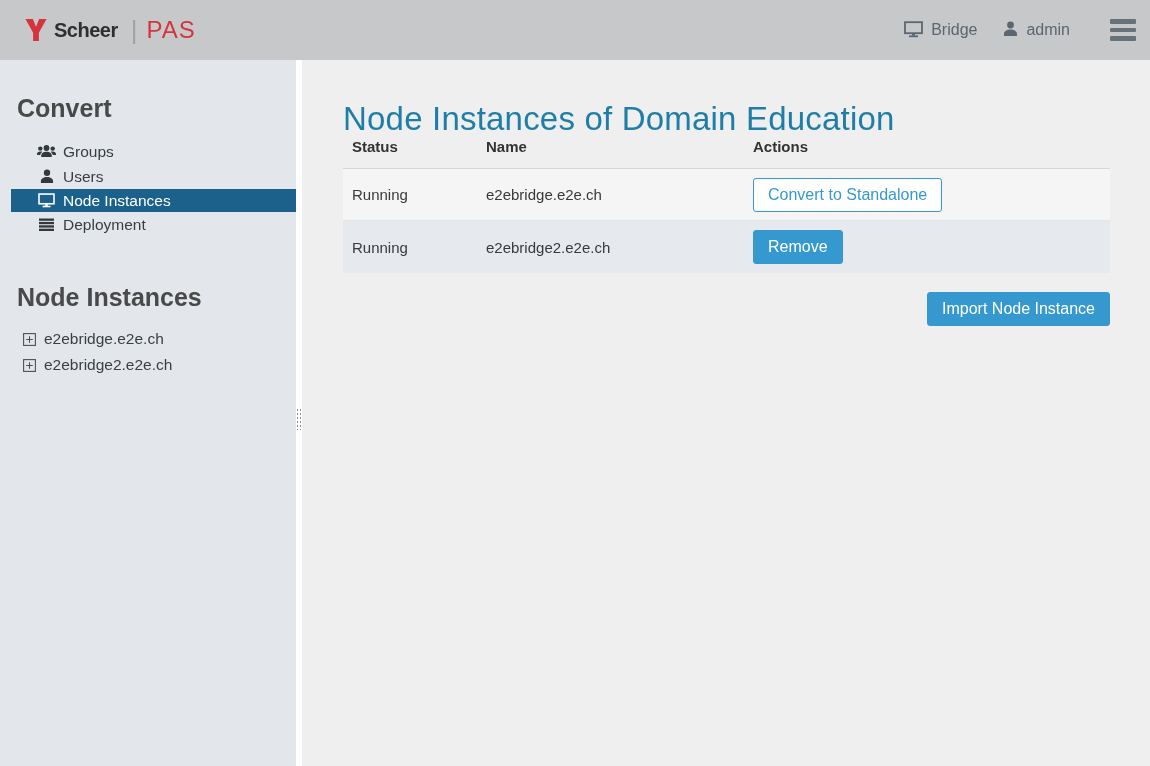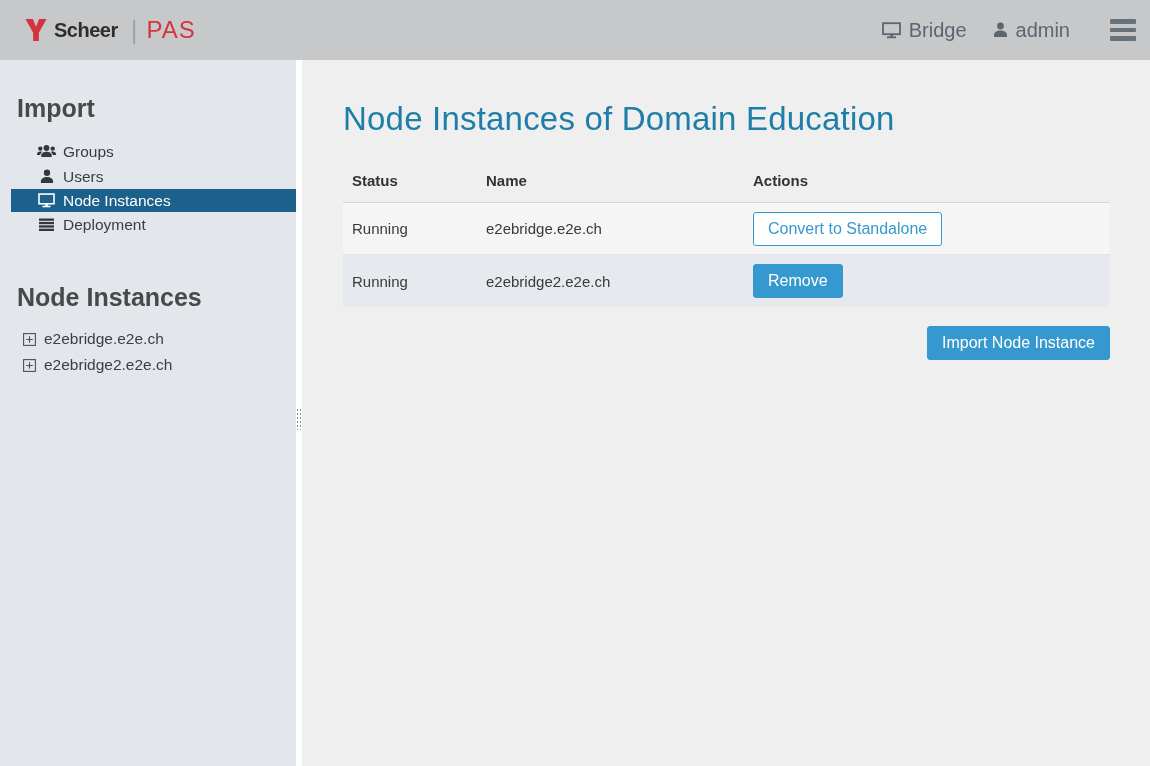--- a/index.html
+++ b/index.html
@@ -19,21 +19,21 @@
     justify-content: space-between;
     padding: 0 14px 0 24px;
   }
   .logo { display: flex; align-items: center; gap: 6px; }
   .logo-mark { width: 24px; height: 26px; display: block; }
   .logo-brand { font-size: 20px; font-weight: bold; color: #2e2e2e; letter-spacing: -0.5px; }
   .logo-sep { font-size: 26px; font-weight: 300; color: #9fa3a6; margin: 0 3px 0 7px; }
   .logo-product { font-size: 24px; font-weight: 300; color: #d5343f; letter-spacing: 1px; }
 
   .header-right { display: flex; align-items: center; gap: 26px; }
-  .header-group { display: flex; align-items: center; gap: 8px; color: #5b6670; font-size: 20px; cursor: pointer; }
+  .header-group { display: flex; align-items: flex-start; gap: 8px; color: #5b6670; font-size: 16px; cursor: pointer; }
   .header-group svg { display: block; }
   .hamburger { display: flex; flex-direction: column; gap: 4px; cursor: pointer; margin-left: 14px; }
   .hamburger span { width: 26px; height: 4.5px; background: #67727b; border-radius: 1px; }
 
   
   .page-body { display: flex; height: 706px; }
 
   
   .sidebar { width: 296px; background: #e3e7eb; flex: none; padding-top: 34px; }
   .side-heading {
@@ -73,21 +73,21 @@
     background-size: 3px 4px;
   }
 
   
   .content { flex: 1; padding: 40px 40px 0 41px; background: #efeff0; }
   .page-title {
     font-size: 33px; font-weight: 300; color: #1e7ea7;
     letter-spacing: 0.2px;
   }
 
-  .table { margin-top: 34px; }
+  .table { }
   .trow { display: flex; align-items: center; }
   .col-status { width: 134px; padding-left: 9px; flex: none; }
   .col-name   { width: 267px; padding-left: 9px; flex: none; }
   .col-actions{ flex: 1; padding-left: 9px; }
   .thead { height: 31px; font-size: 15px; font-weight: bold; color: #333333; border-bottom: 1px solid #d6d7d9; align-items: flex-start; }
   .tbody-row { height: 52px; font-size: 15px; color: #3a3a3a; }
   .tbody-row.odd  { background: #f5f5f6; border-bottom: 1px solid #e3e4e6; }
   .tbody-row.even { background: #e6e9ee; }
 
   .btn {
@@ -135,21 +135,21 @@
       <span></span>
       <span></span>
       <span></span>
     </div>
   </div>
 </div>
 
 <div class="page-body">
 
   <div class="sidebar">
-    <h1 class="side-heading">Import</h1>
+    <h1 class="side-heading">Convert</h1>
 
     <ul class="nav-list">
       <li class="nav-item">
         <span class="ico">
           <svg width="19" height="15" viewBox="0 0 19 15">
             <circle cx="9.5" cy="4" r="2.9" fill="currentColor"></circle>
             <path d="M9.5 7.8c-2.9 0-5.2 1.6-5.2 3.5V13h10.4v-1.7c0-1.9-2.3-3.5-5.2-3.5z" fill="currentColor"></path>
             <circle cx="3.3" cy="4.6" r="2.2" fill="currentColor"></circle>
             <path d="M3.3 7.5c-1.9 0-3.3 1.2-3.3 2.6V11h3.2c.2-1.3 1-2.4 2.2-3.1-.6-.3-1.3-.4-2.1-.4z" fill="currentColor"></path>
             <circle cx="15.7" cy="4.6" r="2.2" fill="currentColor"></circle>

